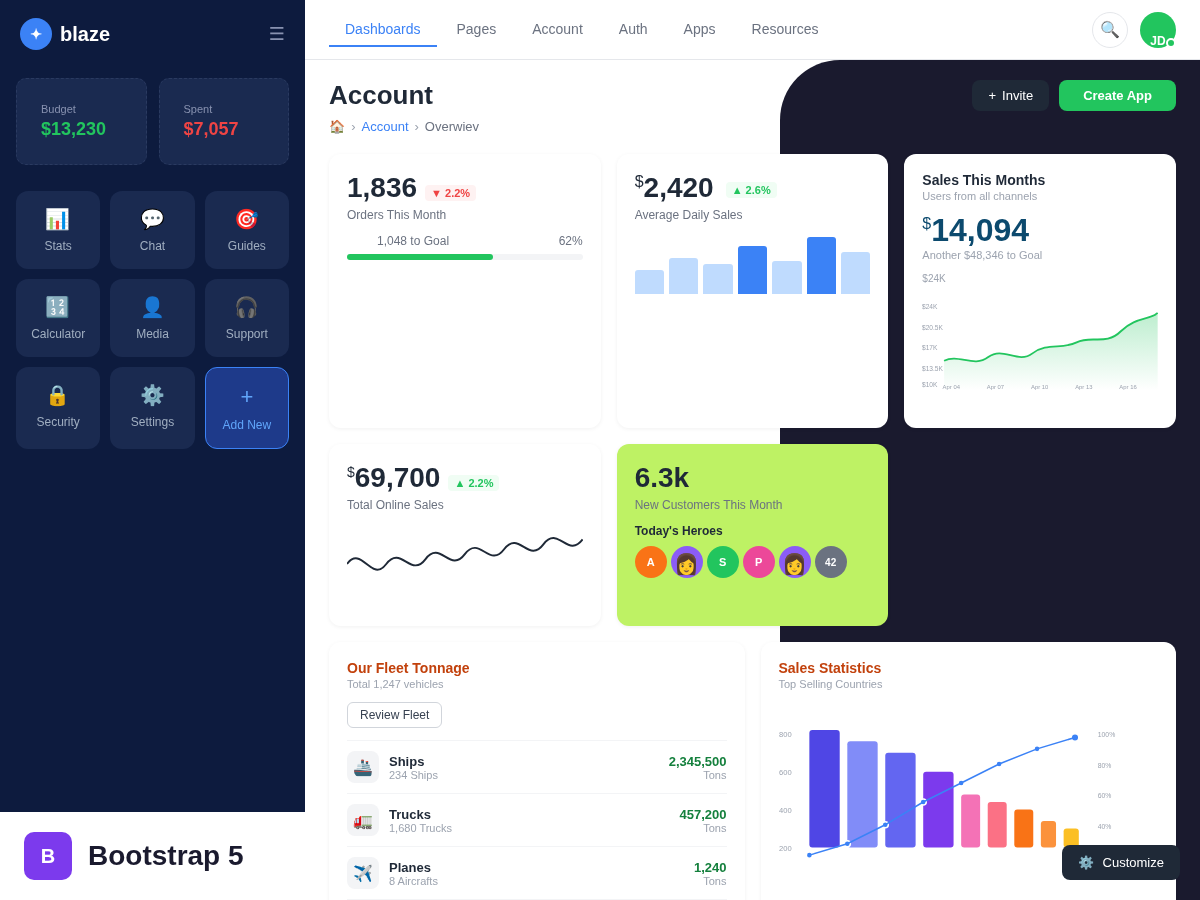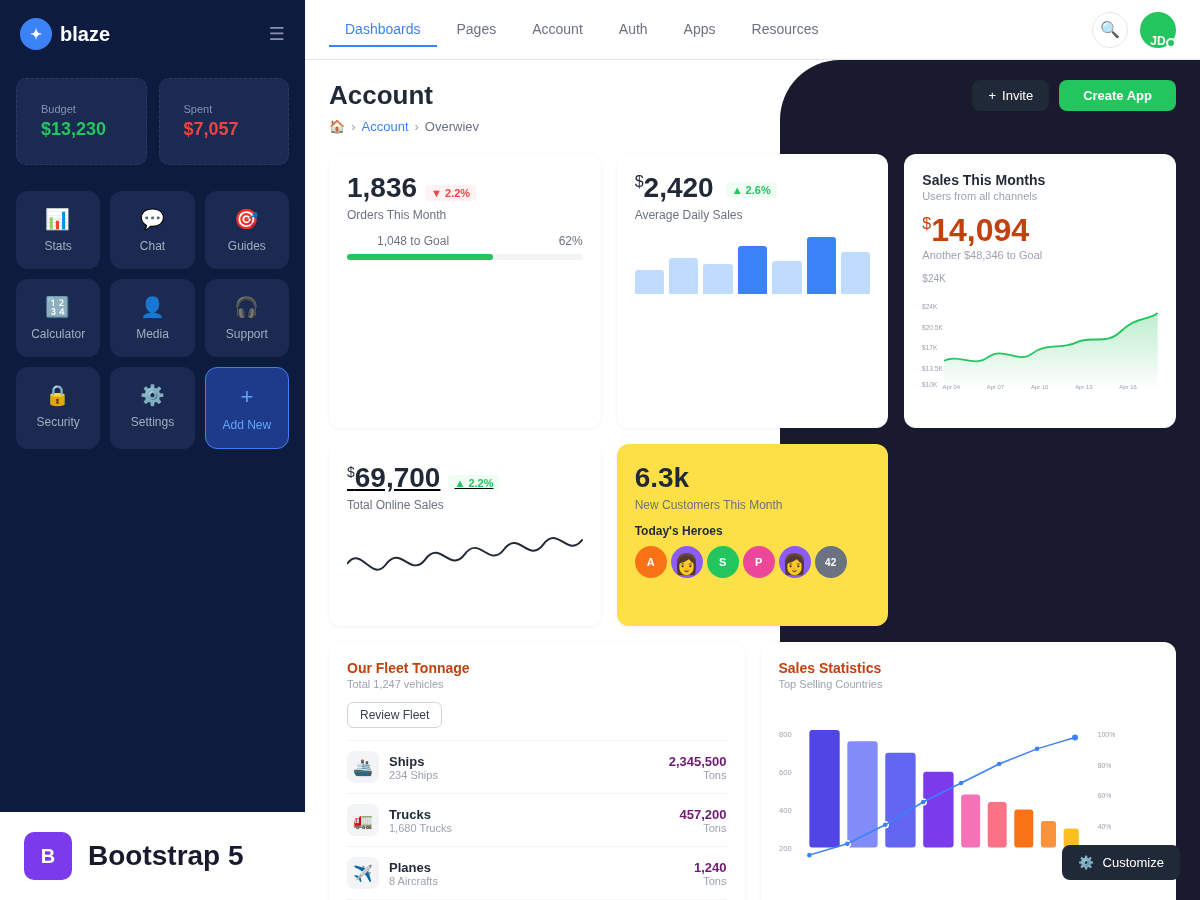--- a/index.html
+++ b/index.html
@@ -363,42 +363,42 @@
       margin-bottom: 2px;
     }
     .sales-subtitle {
       font-size: 11px;
       color: #9ca3af;
       margin-bottom: 10px;
     }
     .sales-big-value {
       font-size: 32px;
       font-weight: 700;
-      color: #c2410c;
+      color: #0c4a6e;
     }
     .sales-big-value sup {
       font-size: 16px;
       font-weight: 400;
     }
     .sales-goal-text {
       font-size: 11px;
       color: #9ca3af;
       margin-bottom: 12px;
     }
 
     
     .second-row {
       display: grid;
       grid-template-columns: 1fr 1fr 1fr;
       gap: 16px;
       margin-bottom: 16px;
     }
 
     .customers-card {
-      background: #fde047;
+      background: #bef264;
       border-radius: 12px;
       padding: 18px;
       box-shadow: 0 1px 4px rgba(0,0,0,0.06);
     }
 
     .heroes-section {
       margin-top: 12px;
     }
     .heroes-label {
       font-size: 12px;
@@ -482,21 +482,21 @@
     .fleet-count {
       font-size: 11px;
       color: #9ca3af;
     }
     .fleet-value {
       text-align: right;
     }
     .fleet-tons {
       font-size: 13px;
       font-weight: 600;
-      color: #701a75;
+      color: #15803d;
     }
     .fleet-unit {
       font-size: 11px;
       color: #9ca3af;
     }
 
     
     .customize-btn {
       position: fixed;
       bottom: 20px;
@@ -701,21 +701,21 @@
               <text x="208" y="118" fill="#9ca3af" font-size="8">Apr 13</text>
               <text x="268" y="118" fill="#9ca3af" font-size="8">Apr 16</text>
             </svg>
           </div>
         </div>
       </div>
 
       <div class="second-row">
 
         <div class="metric-card">
-          <div style="display:flex;align-items:baseline;gap:8px;text-decoration:underline;">
+          <div style="display:flex;align-items:baseline;gap:8px;">
             <div class="metric-value">
               <sup style="font-size:14px;font-weight:400;">$</sup><span>69,700</span>
             </div>
             <span class="metric-badge up">▲ 2.2%</span>
           </div>
           <div class="metric-label">Total Online Sales</div>
           <svg width="100%" height="80" viewBox="0 0 240 80">
             <path d="M0,40 C15,20 25,60 40,40 C55,20 65,55 80,35 C95,15 105,50 120,30 C135,10 145,45 160,25 C175,5 185,40 200,20 C215,0 225,35 240,15" fill="none" stroke="#1f2937" stroke-width="2"></path>
           </svg>
         </div>

